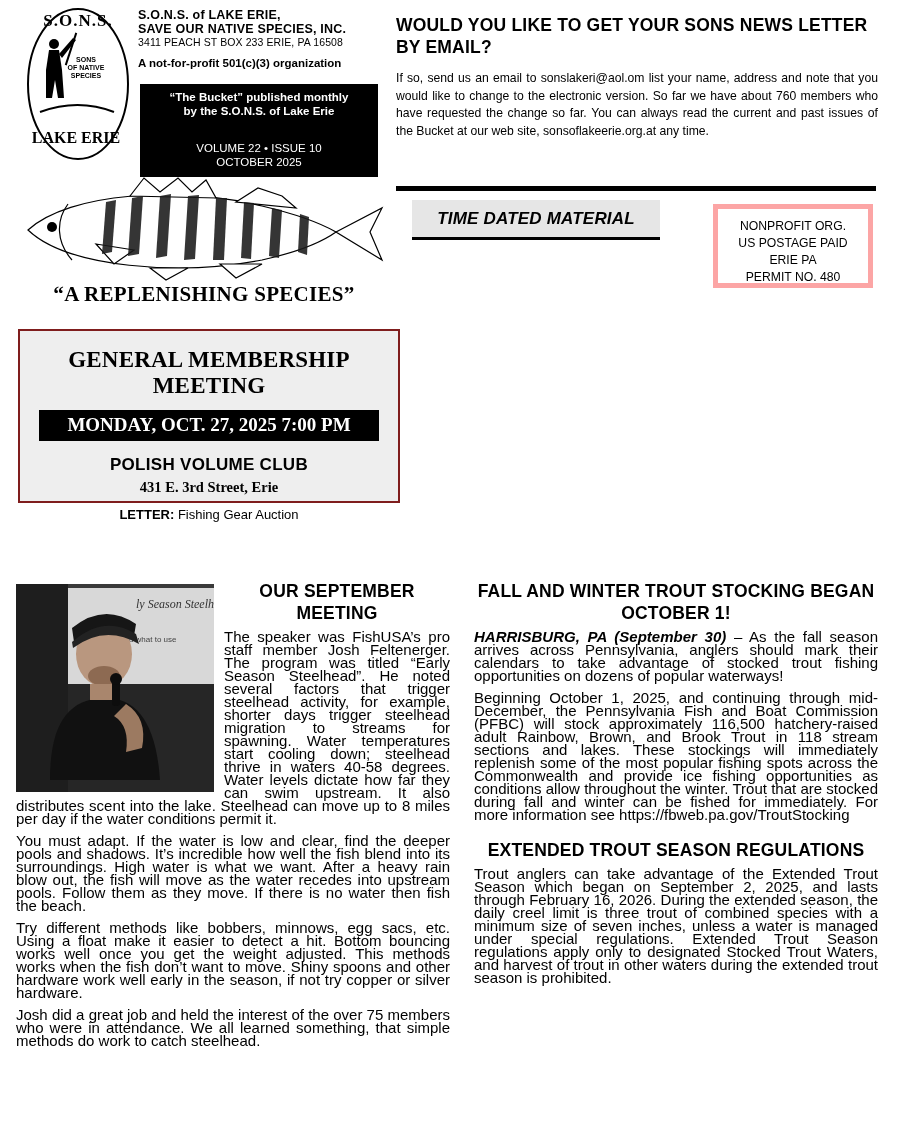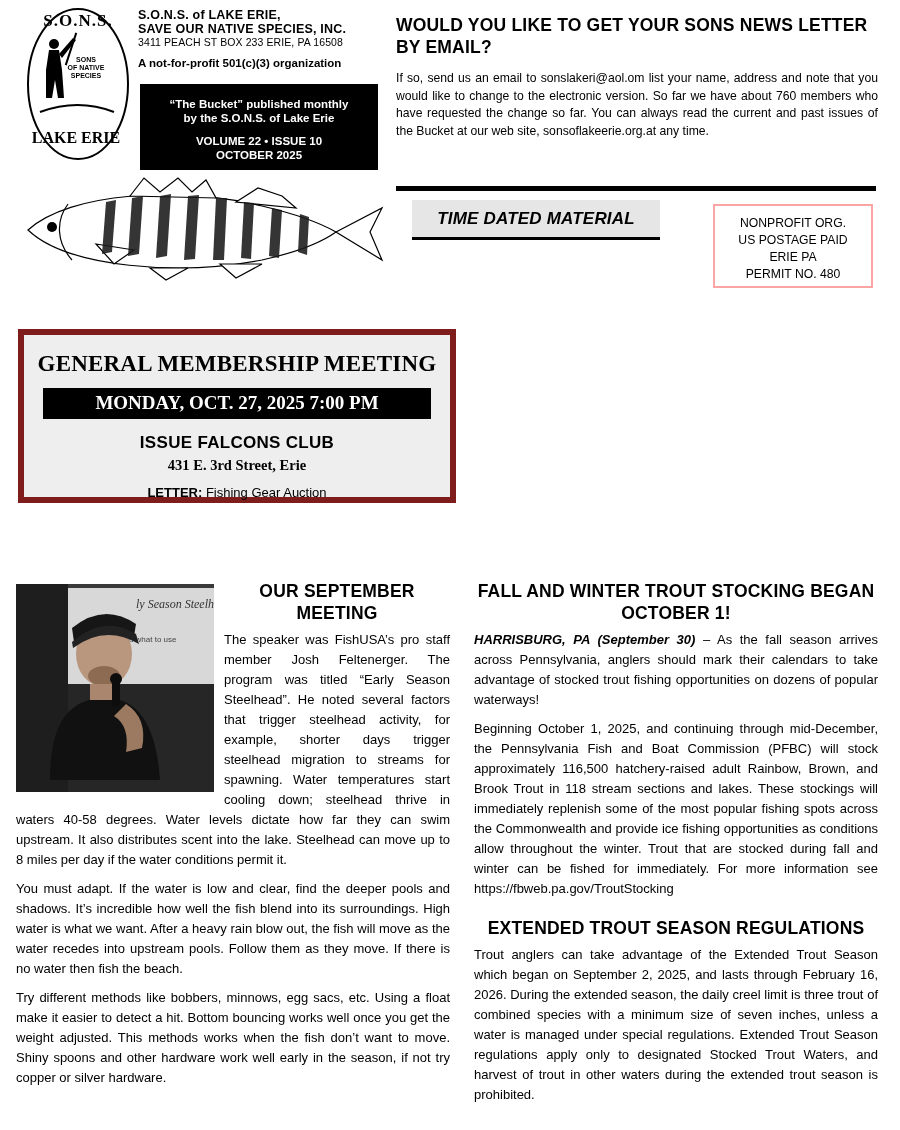--- a/index.html
+++ b/index.html
@@ -55,32 +55,32 @@
     font-size: 11.5px;
     margin-top: 9px;
   }
   .issue-box {
     position: absolute;
     left: 128px; top: 84px;
     width: 238px;
     background: #000000;
     color: #ffffff;
     text-align: center;
-    padding: 13px 0 8px 0;
+    padding: 6px 0 8px 0;
     box-sizing: border-box;
   }
   .issue-line1 {
     font-size: 11.5px;
     font-weight: bold;
     line-height: 14px;
   }
   .issue-vol {
     font-size: 11.5px;
-    font-weight: bold;
-    margin-top: 9px;
+    font-weight: normal;
+    margin-top: 23px;
     line-height: 14px;
   }
 
   
   .email-head {
     position: absolute;
     left: 396px; top: 14px;
     width: 480px;
     font-size: 17.5px;
     font-weight: bold;
@@ -114,21 +114,21 @@
     font-size: 17px;
     font-weight: bold;
     font-style: italic;
     letter-spacing: 0.2px;
   }
   .nonprofit {
     position: absolute;
     left: 713px; top: 204px;
     width: 160px;
     height: 84px;
-    border: 2px solid #fca5a5;
+    border: 5px solid #fca5a5;
     box-sizing: border-box;
     text-align: center;
     font-size: 12.2px;
     line-height: 17px;
     padding-top: 9px;
   }
 
   
   .fish-wrap {
     position: absolute;
@@ -143,24 +143,24 @@
     font-family: "Liberation Serif", serif;
     font-weight: bold;
     font-size: 21px;
     letter-spacing: 0.3px;
   }
 
   
   .meeting {
     position: absolute;
     left: 18px; top: 329px;
-    width: 438px;
+    width: 382px;
     height: 174px;
     background: #eeeeee;
-    border: 6px solid #7f1d1d;
+    border: 2px solid #7f1d1d;
     box-sizing: border-box;
   }
   .meeting-title {
     text-align: center;
     font-family: "Liberation Serif", serif;
     font-weight: bold;
     font-size: 23px;
     margin-top: 16px;
     letter-spacing: 0.2px;
   }
@@ -210,22 +210,22 @@
     margin: 0 0 6px 0;
     text-align: center;
     font-size: 17.5px;
     font-weight: bold;
     line-height: 22px;
     letter-spacing: 0.2px;
   }
   h2.sec.sp { margin-top: 18px; }
   p.body {
     margin: 0 0 9px 0;
-    font-size: 13px;
-    line-height: 20px;
+    font-size: 15px;
+    line-height: 13px;
     text-align: justify;
   }
   p.body.lead i { font-style: italic; font-weight: bold; }
 
   
   .photo {
     float: left;
     width: 198px;
     height: 208px;
     margin: 4px 10px 4px 0;
@@ -329,25 +329,28 @@
         <path d="M122 26 l11 -2 l-4 58 l-11 2 z"></path>
         <path d="M150 24 l11 -2 l-4 62 l-11 2 z"></path>
         <path d="M178 24 l11 -1 l-4 64 l-11 1 z"></path>
         <path d="M206 26 l11 0 l-3 62 l-11 0 z"></path>
         <path d="M234 30 l10 1 l-3 56 l-10 -1 z"></path>
         <path d="M262 36 l10 2 l-3 48 l-10 -2 z"></path>
         <path d="M290 42 l9 3 l-2 38 l-9 -3 z"></path>
       </g>
     </svg>
   </div>
+  <div class="replenish">
+    <span>“A REPLENISHING SPECIES”</span>
+  </div>
 
   <div class="meeting">
     <div class="meeting-title">GENERAL MEMBERSHIP MEETING</div>
     <div class="meeting-date">MONDAY, OCT. 27, 2025  7:00 PM</div>
-    <div class="meeting-place">ISSUE FALCONS CLUB</div>
+    <div class="meeting-place">POLISH VOLUME CLUB</div>
     <div class="meeting-street">431 E. 3rd Street, Erie</div>
     <div class="meeting-program">
       <b>LETTER:</b>
       <span>Fishing Gear Auction</span>
     </div>
   </div>
 
   <div class="col-left">
     <div class="clearfix">
       <div class="photo">
@@ -374,20 +377,21 @@
 
             <path d="M110 120 q22 14 16 44 l-16 4 q4 -26 -12 -36 z" fill="#9c7a61"></path>
           </g>
         </svg>
       </div>
       <h2 class="sec intro-head">OUR SEPTEMBER MEETING</h2>
       <p class="body">The speaker was FishUSA’s pro staff member Josh Feltenerger. The program was titled “Early Season Steelhead”. He noted several factors that trigger steelhead activity, for example, shorter days trigger steelhead migration to streams for spawning. Water temperatures start cooling down; steelhead thrive in waters 40-58 degrees. Water levels dictate how far they can swim upstream. It also distributes scent into the lake. Steelhead can move up to 8 miles per day if the water conditions permit it.</p>
     </div>
     <p class="body">You must adapt. If the water is low and clear, find the deeper pools and shadows. It’s incredible how well the fish blend into its surroundings. High water is what we want. After a heavy rain blow out, the fish will move as the water recedes into upstream pools. Follow them as they move. If there is no water then fish the beach.</p>
     <p class="body">Try different methods like bobbers, minnows, egg sacs, etc. Using a float make it easier to detect a hit. Bottom bouncing works well once you get the weight adjusted. This methods works when the fish don’t want to move. Shiny spoons and other hardware work well early in the season, if not try copper or silver hardware.</p>
+    <p class="body">Josh did a great job and held the interest of the over 75 members who were in attendance. We all learned something, that simple methods do work to catch steelhead.</p>
   </div>
 
   <div class="col-right">
     <h2 class="sec">FALL AND WINTER TROUT STOCKING BEGAN OCTOBER 1!</h2>
     <p class="body lead">
       <i>HARRISBURG, PA (September 30)</i><span> – As the fall season arrives across Pennsylvania, anglers should mark their calendars to take advantage of stocked trout fishing opportunities on dozens of popular waterways!</span>
     </p>
     <p class="body">Beginning October 1, 2025, and continuing through mid-December, the Pennsylvania Fish and Boat Commission (PFBC) will stock approximately 116,500 hatchery-raised adult Rainbow, Brown, and Brook Trout in 118 stream sections and lakes.  These stockings will immediately replenish some of the most popular fishing spots across the Commonwealth and provide ice fishing opportunities as conditions allow throughout the winter.  Trout that are stocked during fall and winter can be fished for immediately.  For more information see https://fbweb.pa.gov/TroutStocking</p>
 
     <h2 class="sec sp">EXTENDED TROUT SEASON REGULATIONS</h2>

